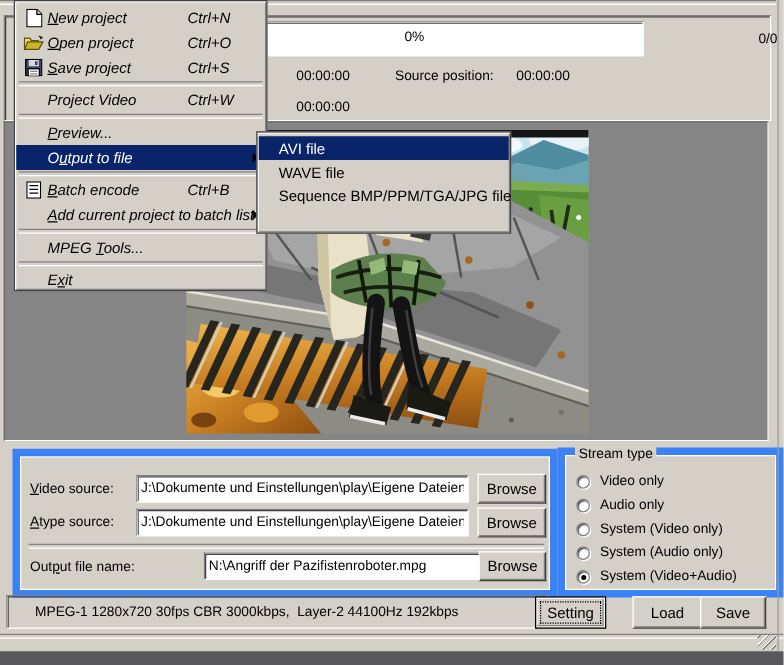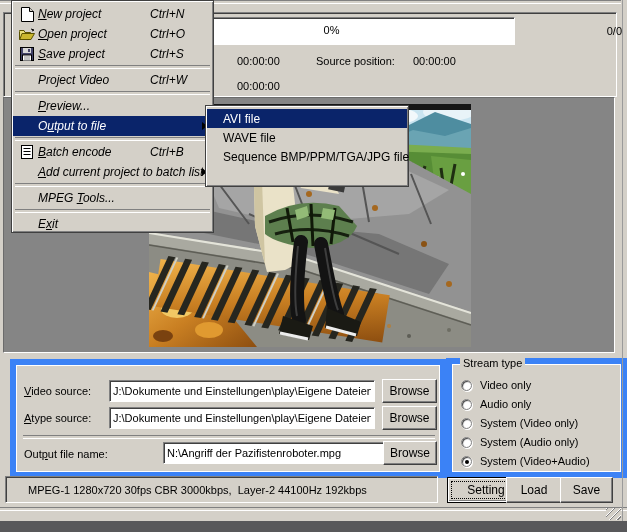--- a/index.html
+++ b/index.html
@@ -231,21 +231,21 @@
       <span class="radio-circle">
           <span class="dot"></span>
         </span>
       <span>System (Video+Audio)</span>
     </div>
   </div>
 
   <div class="abs sunken" style="left:5px;top:476px;width:433px;height:27px;display:flex;align-items:center;padding-left:22px;box-sizing:border-box;">
     <span style="white-space:pre;">MPEG-1 1280x720 30fps CBR 3000kbps,  Layer-2 44100Hz 192kbps</span>
   </div>
-  <div class="abs btn raised focused" style="left:447px;top:477px;width:78px;height:26px;">Setting</div>
+  <div class="abs btn raised focused" style="left:428px;top:477px;width:57px;height:26px;">Setting</div>
   <div class="abs btn raised" style="left:506px;top:477px;width:56px;height:26px;">Load</div>
   <div class="abs btn raised" style="left:560px;top:477px;width:53px;height:26px;">Save</div>
 
   <div class="abs groove-h" style="left:0;top:507px;width:627px;"></div>
   <div class="abs grip" style="left:606px;top:508px;width:15px;height:12px;"></div>
   <div class="abs" style="left:0;top:521px;width:627px;height:11px;background:#58585a;"></div>
   <div class="abs" style="left:622px;top:0;width:1px;height:521px;background:#9b9b9b;"></div>
 
   <div class="abs menu-popup" style="left:11px;top:0;width:203px;height:233px;box-sizing:border-box;font-style:italic;">
 

